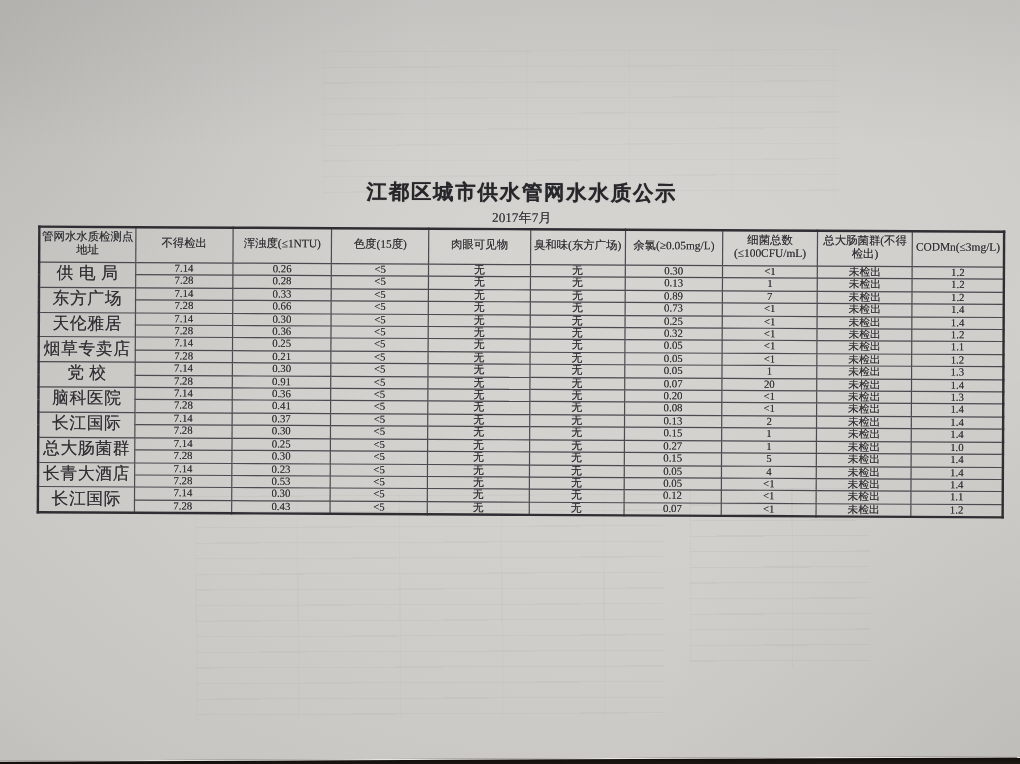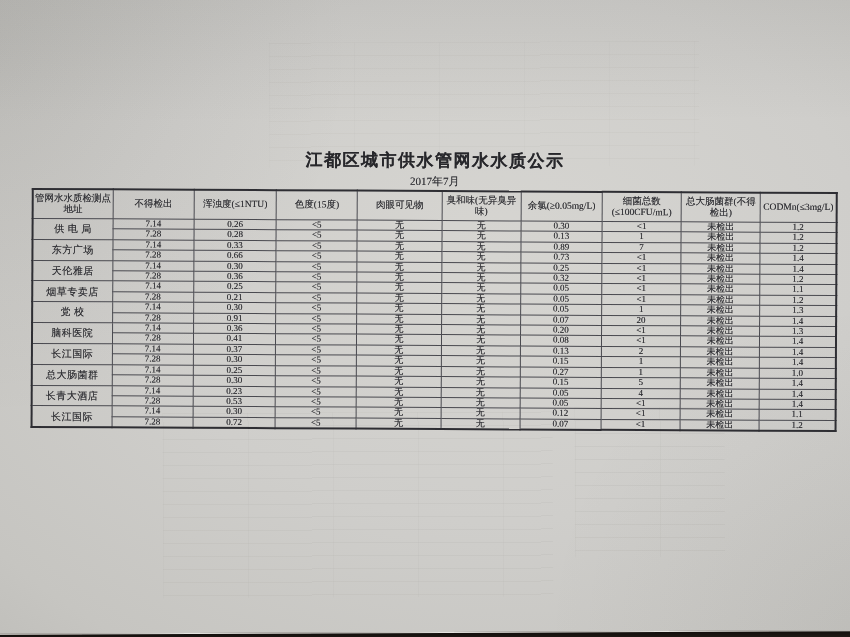--- a/index.html
+++ b/index.html
@@ -56,21 +56,21 @@
     border:1px solid #4a4a50;text-align:center;vertical-align:middle;
     padding:0;color:#2f2f34;overflow:hidden;
   }
   th{
     font-size:9.5px;font-weight:normal;line-height:1.2;padding:1px 1px;height:26px;
   }
   td{
     font-size:9px;height:9.4px;line-height:9.4px;white-space:nowrap;
   }
   td.loc{
-    font-size:10px;letter-spacing:0.5px;white-space:nowrap;
+    font-size:14px;letter-spacing:0.5px;white-space:nowrap;
   }
 </style>
 </head>
 <body>
 
 <div class="paper">
   <div class="ghost g1"></div>
   <div class="ghost g2"></div>
   <div class="ghost g3"></div>
   <div class="vignette"></div>
@@ -92,21 +92,21 @@
         <col style="width:78px">
       <col style="width:75px">
     </colgroup>
     <thead>
       <tr id="header-row">
           <th>管网水水质检测点地址</th>
           <th>不得检出</th>
           <th>浑浊度(≤1NTU)</th>
           <th>色度(15度)</th>
           <th>肉眼可见物</th>
-          <th>臭和味(无异臭异味)</th>
+          <th>臭和味(东方广场)</th>
           <th>余氯(≥0.05mg/L)</th>
           <th>细菌总数(≤100CFU/mL)</th>
           <th>总大肠菌群(不得检出)</th>
           <th>CODMn(≤3mg/L)</th>
         </tr>
     </thead>
     <tbody id="table-body">
         <tr>
           <td class="loc" rowspan="2">供 电 局</td>
           <td>7.14</td>
@@ -321,21 +321,21 @@
           <td>&lt;5</td>
           <td>无</td>
           <td>无</td>
           <td>0.12</td>
           <td>&lt;1</td>
           <td>未检出</td>
           <td>1.1</td>
         </tr>
         <tr>
           <td>7.28</td>
-          <td>0.72</td>
+          <td>0.43</td>
           <td>&lt;5</td>
           <td>无</td>
           <td>无</td>
           <td>0.07</td>
           <td>&lt;1</td>
           <td>未检出</td>
           <td>1.2</td>
         </tr>
       </tbody>
   </table>

